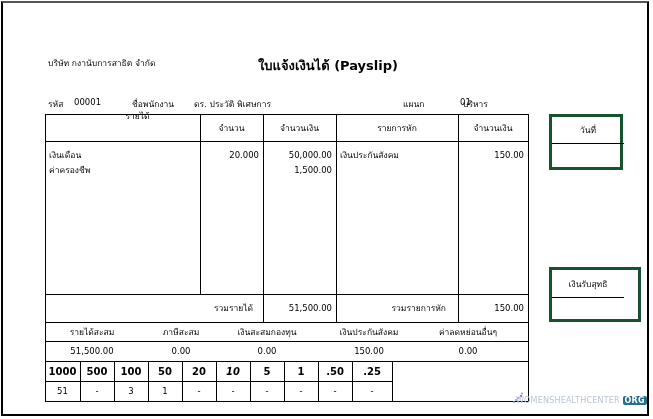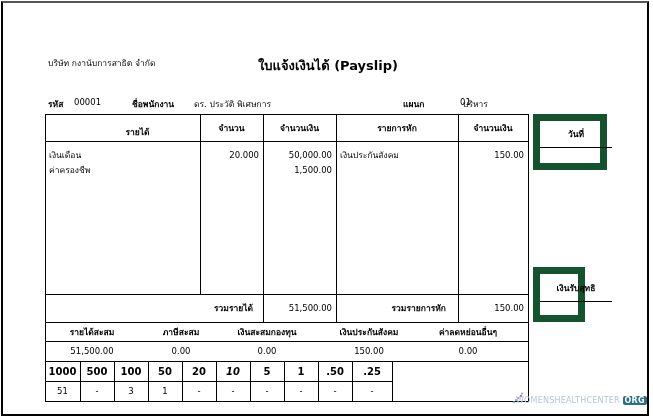--- a/index.html
+++ b/index.html
@@ -2,24 +2,24 @@
 <html><head>
 <meta charset="utf-8">
 <style>
   html, body { margin:0; padding:0; background:#ffffff; }
   body { width:653px; height:419px; position:relative; overflow:hidden;
          font-family:"DejaVu Sans", "Liberation Sans", sans-serif; color:#000; }
   .frame { position:absolute; left:1px; top:1px; width:648px; height:415px;
            border:2px solid #000; border-top:2px solid #555; box-sizing:border-box; }
   .abs { position:absolute; white-space:nowrap; }
   .t8 { font-size:8.5px; }
-  .bold { font-weight:bold; }
+  .bold { font-weight:normal; }
   .hline { position:absolute; height:1px; background:#000; }
   .vline { position:absolute; width:1px; background:#000; }
-  .box { position:absolute; border:7px solid #14532d; box-sizing:border-box; }
+  .box { position:absolute; border:3px solid #14532d; box-sizing:border-box;margin-left:16px; }
   .cell { position:absolute; display:flex; align-items:center; box-sizing:border-box; white-space:nowrap; }
   .c { justify-content:center; }
   .r { justify-content:flex-end; padding-right:4px; }
   .l { justify-content:flex-start; padding-left:3px; }
   .title { font-size:13px; font-weight:bold; }
   .den { font-size:10px; font-weight:bold; }
   .watermark { position:absolute; left:516px; top:396px; font-size:8px; color:#b7c4d2; letter-spacing:0.2px; }
   .watermark .org { background:#2a6f8a; color:#fff; padding:0 2px; border-radius:2px; font-weight:bold; }
   .wm-dots { position:absolute; left:512px; top:392px; width:12px; height:12px; }
 </style>
@@ -44,21 +44,21 @@
   <div class="hline" style="left:45px;top:141px;width:484px;"></div>
   <div class="hline" style="left:45px;top:294px;width:484px;"></div>
   <div class="hline" style="left:45px;top:322px;width:484px;"></div>
   <div class="vline" style="left:45px;top:114px;height:288px;"></div>
   <div class="vline" style="left:200px;top:114px;height:180px;"></div>
   <div class="vline" style="left:263px;top:114px;height:208px;"></div>
   <div class="vline" style="left:336px;top:114px;height:208px;"></div>
   <div class="vline" style="left:458px;top:114px;height:208px;"></div>
   <div class="vline" style="left:528px;top:114px;height:288px;"></div>
 
-  <div class="cell c t8 bold" style="left:45px;top:118px;width:155px;height:27px;padding-left:30px;">รายได้</div>
+  <div class="cell c t8 bold" style="left:45px;top:102px;width:155px;height:27px;padding-left:30px;">รายได้</div>
   <div class="cell c t8 bold" style="left:200px;top:114px;width:63px;height:27px;">จำนวน</div>
   <div class="cell c t8 bold" style="left:263px;top:114px;width:73px;height:27px;">จำนวนเงิน</div>
   <div class="cell c t8 bold" style="left:336px;top:114px;width:122px;height:27px;">รายการหัก</div>
   <div class="cell c t8 bold" style="left:458px;top:114px;width:70px;height:27px;">จำนวนเงิน</div>
 
   <div>
     <div class="cell l t8" style="left:46px;top:148px;width:150px;height:14px;">เงินเดือน</div>
     <div class="cell r t8" style="left:200px;top:148px;width:63px;height:14px;">20.000</div>
     <div class="cell r t8" style="left:263px;top:148px;width:73px;height:14px;">50,000.00</div>
   </div>
@@ -77,21 +77,21 @@
   <div class="cell r t8" style="left:263px;top:294px;width:73px;height:28px;">51,500.00</div>
   <div class="cell r t8 bold" style="left:336px;top:294px;width:122px;height:28px;padding-right:12px;">รวมรายการหัก</div>
   <div class="cell r t8" style="left:458px;top:294px;width:70px;height:28px;">150.00</div>
 </div>
 
 <div class="box" style="left:533px;top:114px;width:74px;height:56px;">
   <div class="hline" style="left:0;top:26px;width:72px;"></div>
   <div class="cell c t8 bold" style="left:0;top:0;width:72px;height:26px;">วันที่</div>
 </div>
 
-<div class="box" style="left:533px;top:267px;width:52px;height:55px;">
+<div class="box" style="left:533px;top:267px;width:92px;height:55px;">
   <div class="hline" style="left:0;top:27px;width:72px;"></div>
   <div class="cell c t8 bold" style="left:0;top:0;width:72px;height:27px;">เงินรับสุทธิ</div>
 </div>
 
 <div>
   <div class="hline" style="left:45px;top:341px;width:484px;"></div>
   <div class="hline" style="left:45px;top:361px;width:484px;"></div>
   <div class="cell c t8 bold" style="left:45px;top:322px;width:94px;height:19px;">รายได้สะสม</div>
   <div class="cell c t8 bold" style="left:139px;top:322px;width:84px;height:19px;">ภาษีสะสม</div>
   <div class="cell c t8 bold" style="left:223px;top:322px;width:88px;height:19px;">เงินสะสมกองทุน</div>

